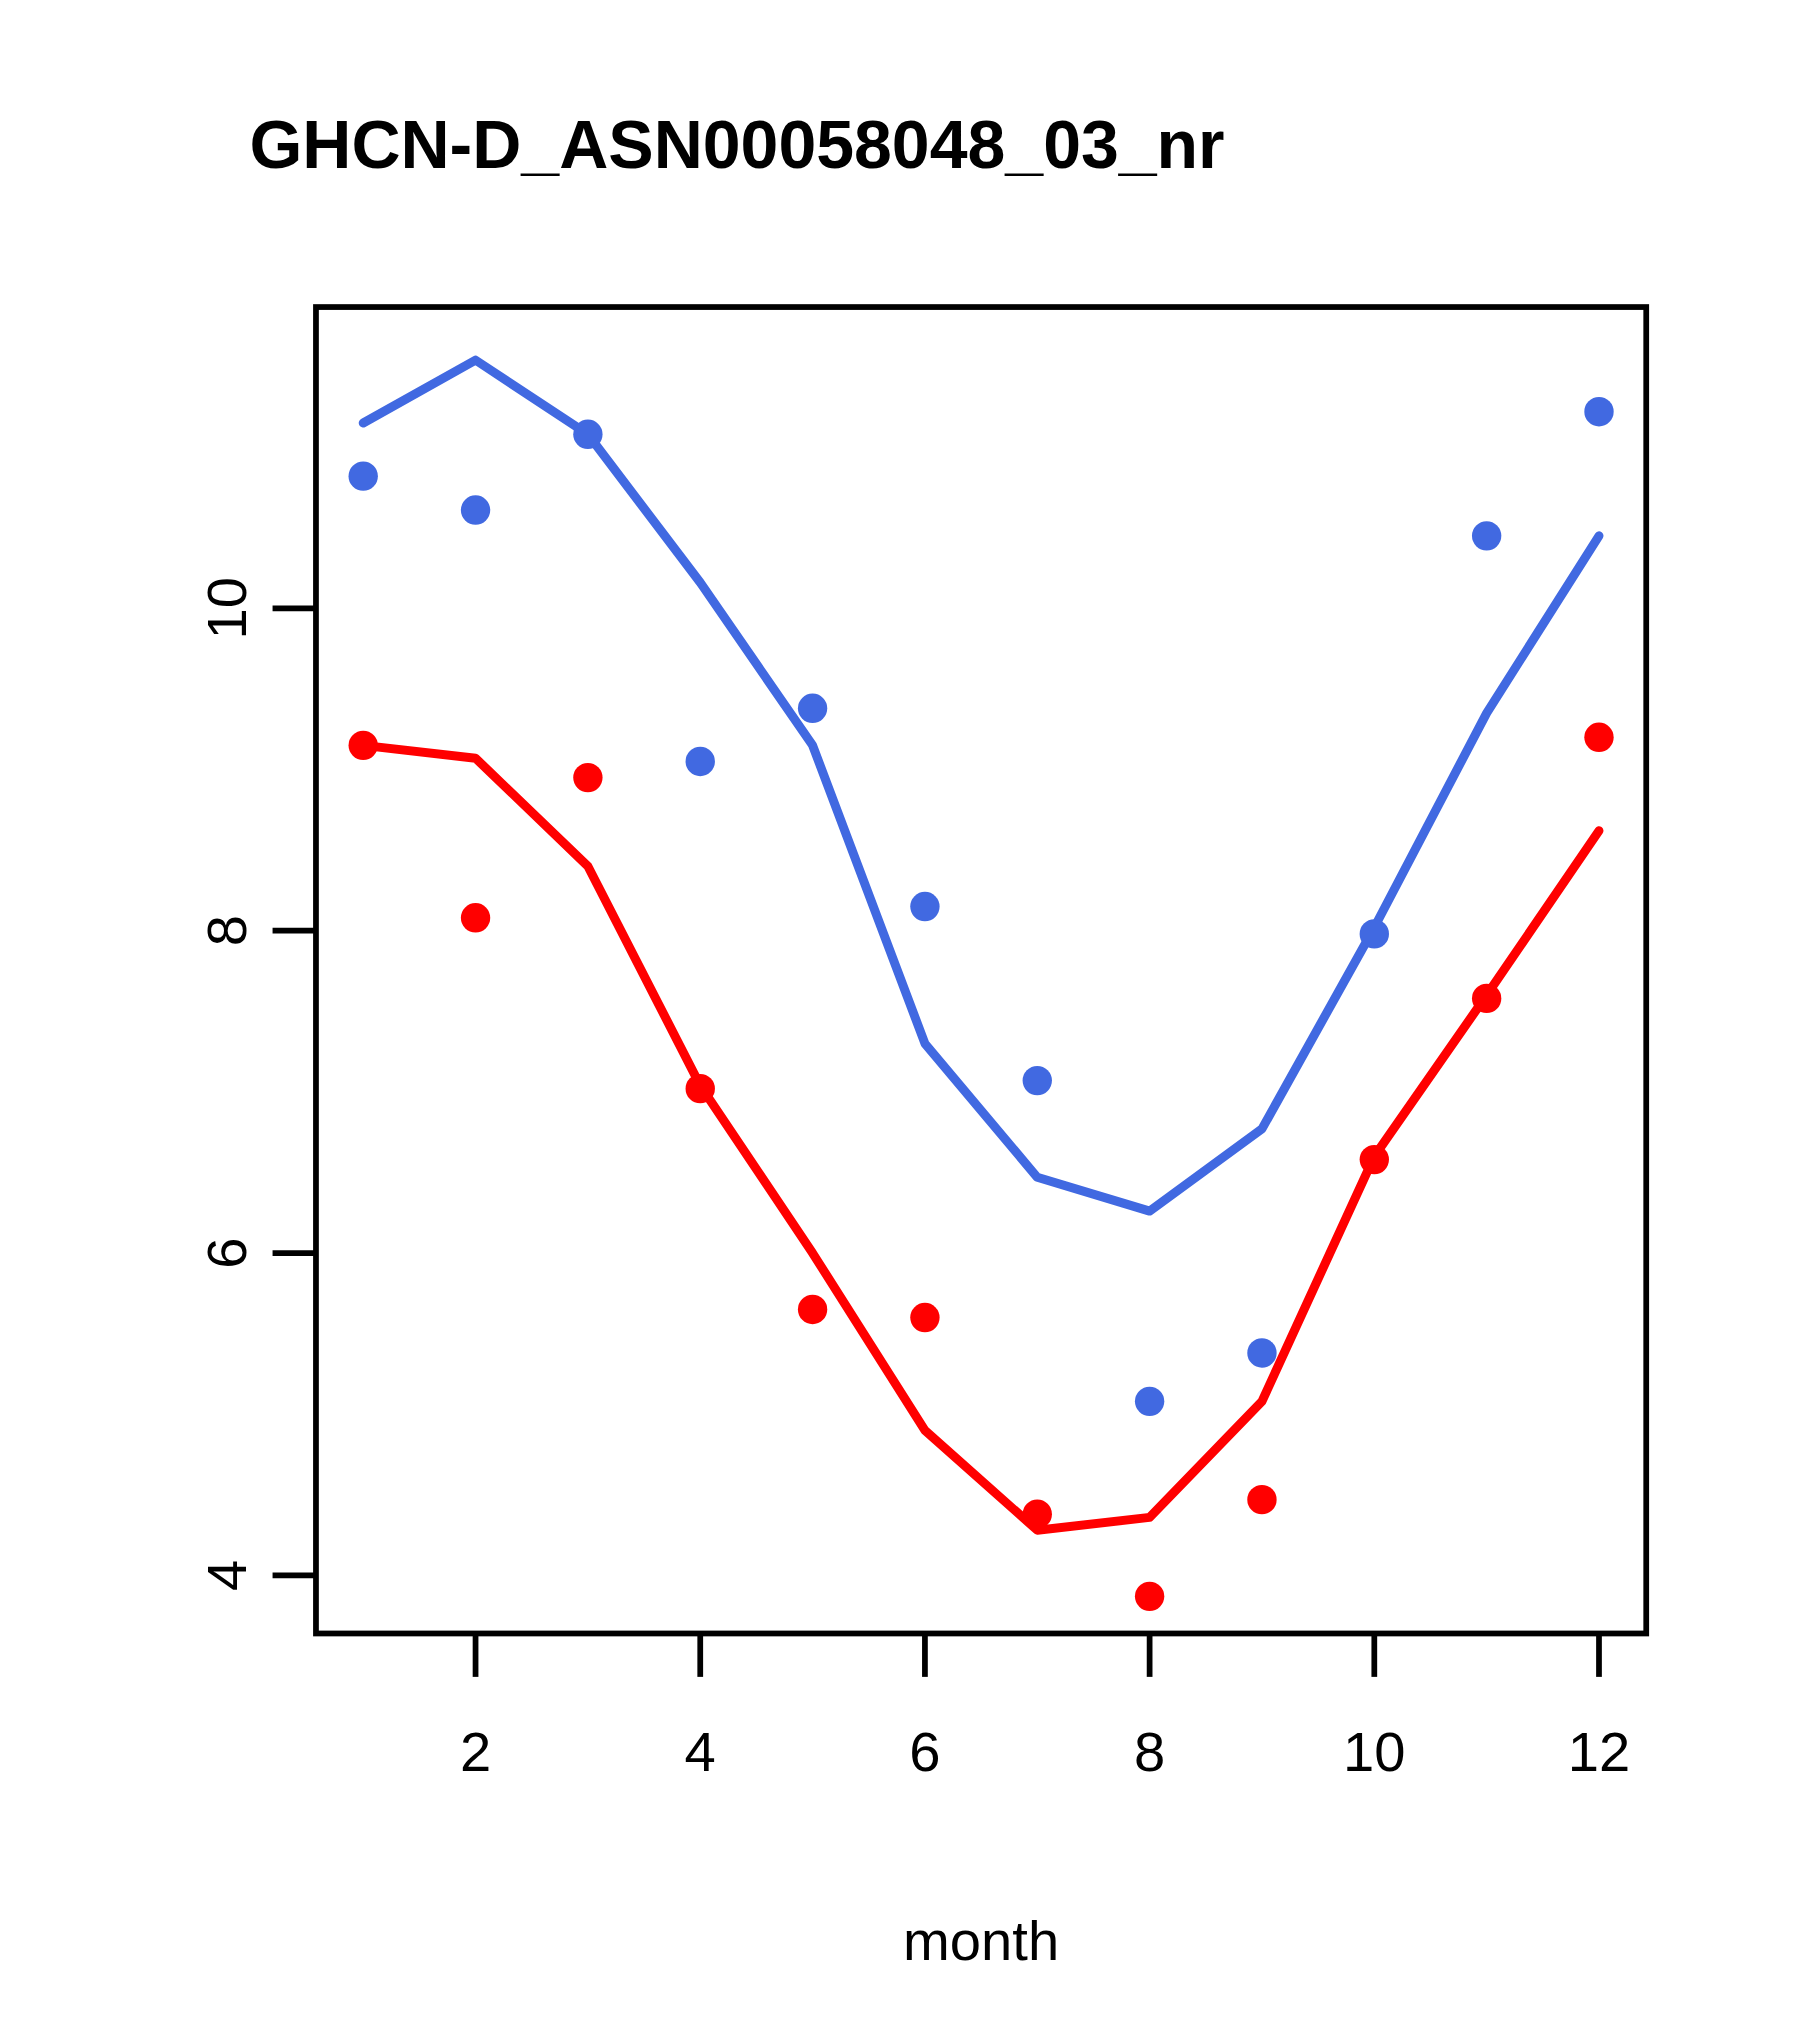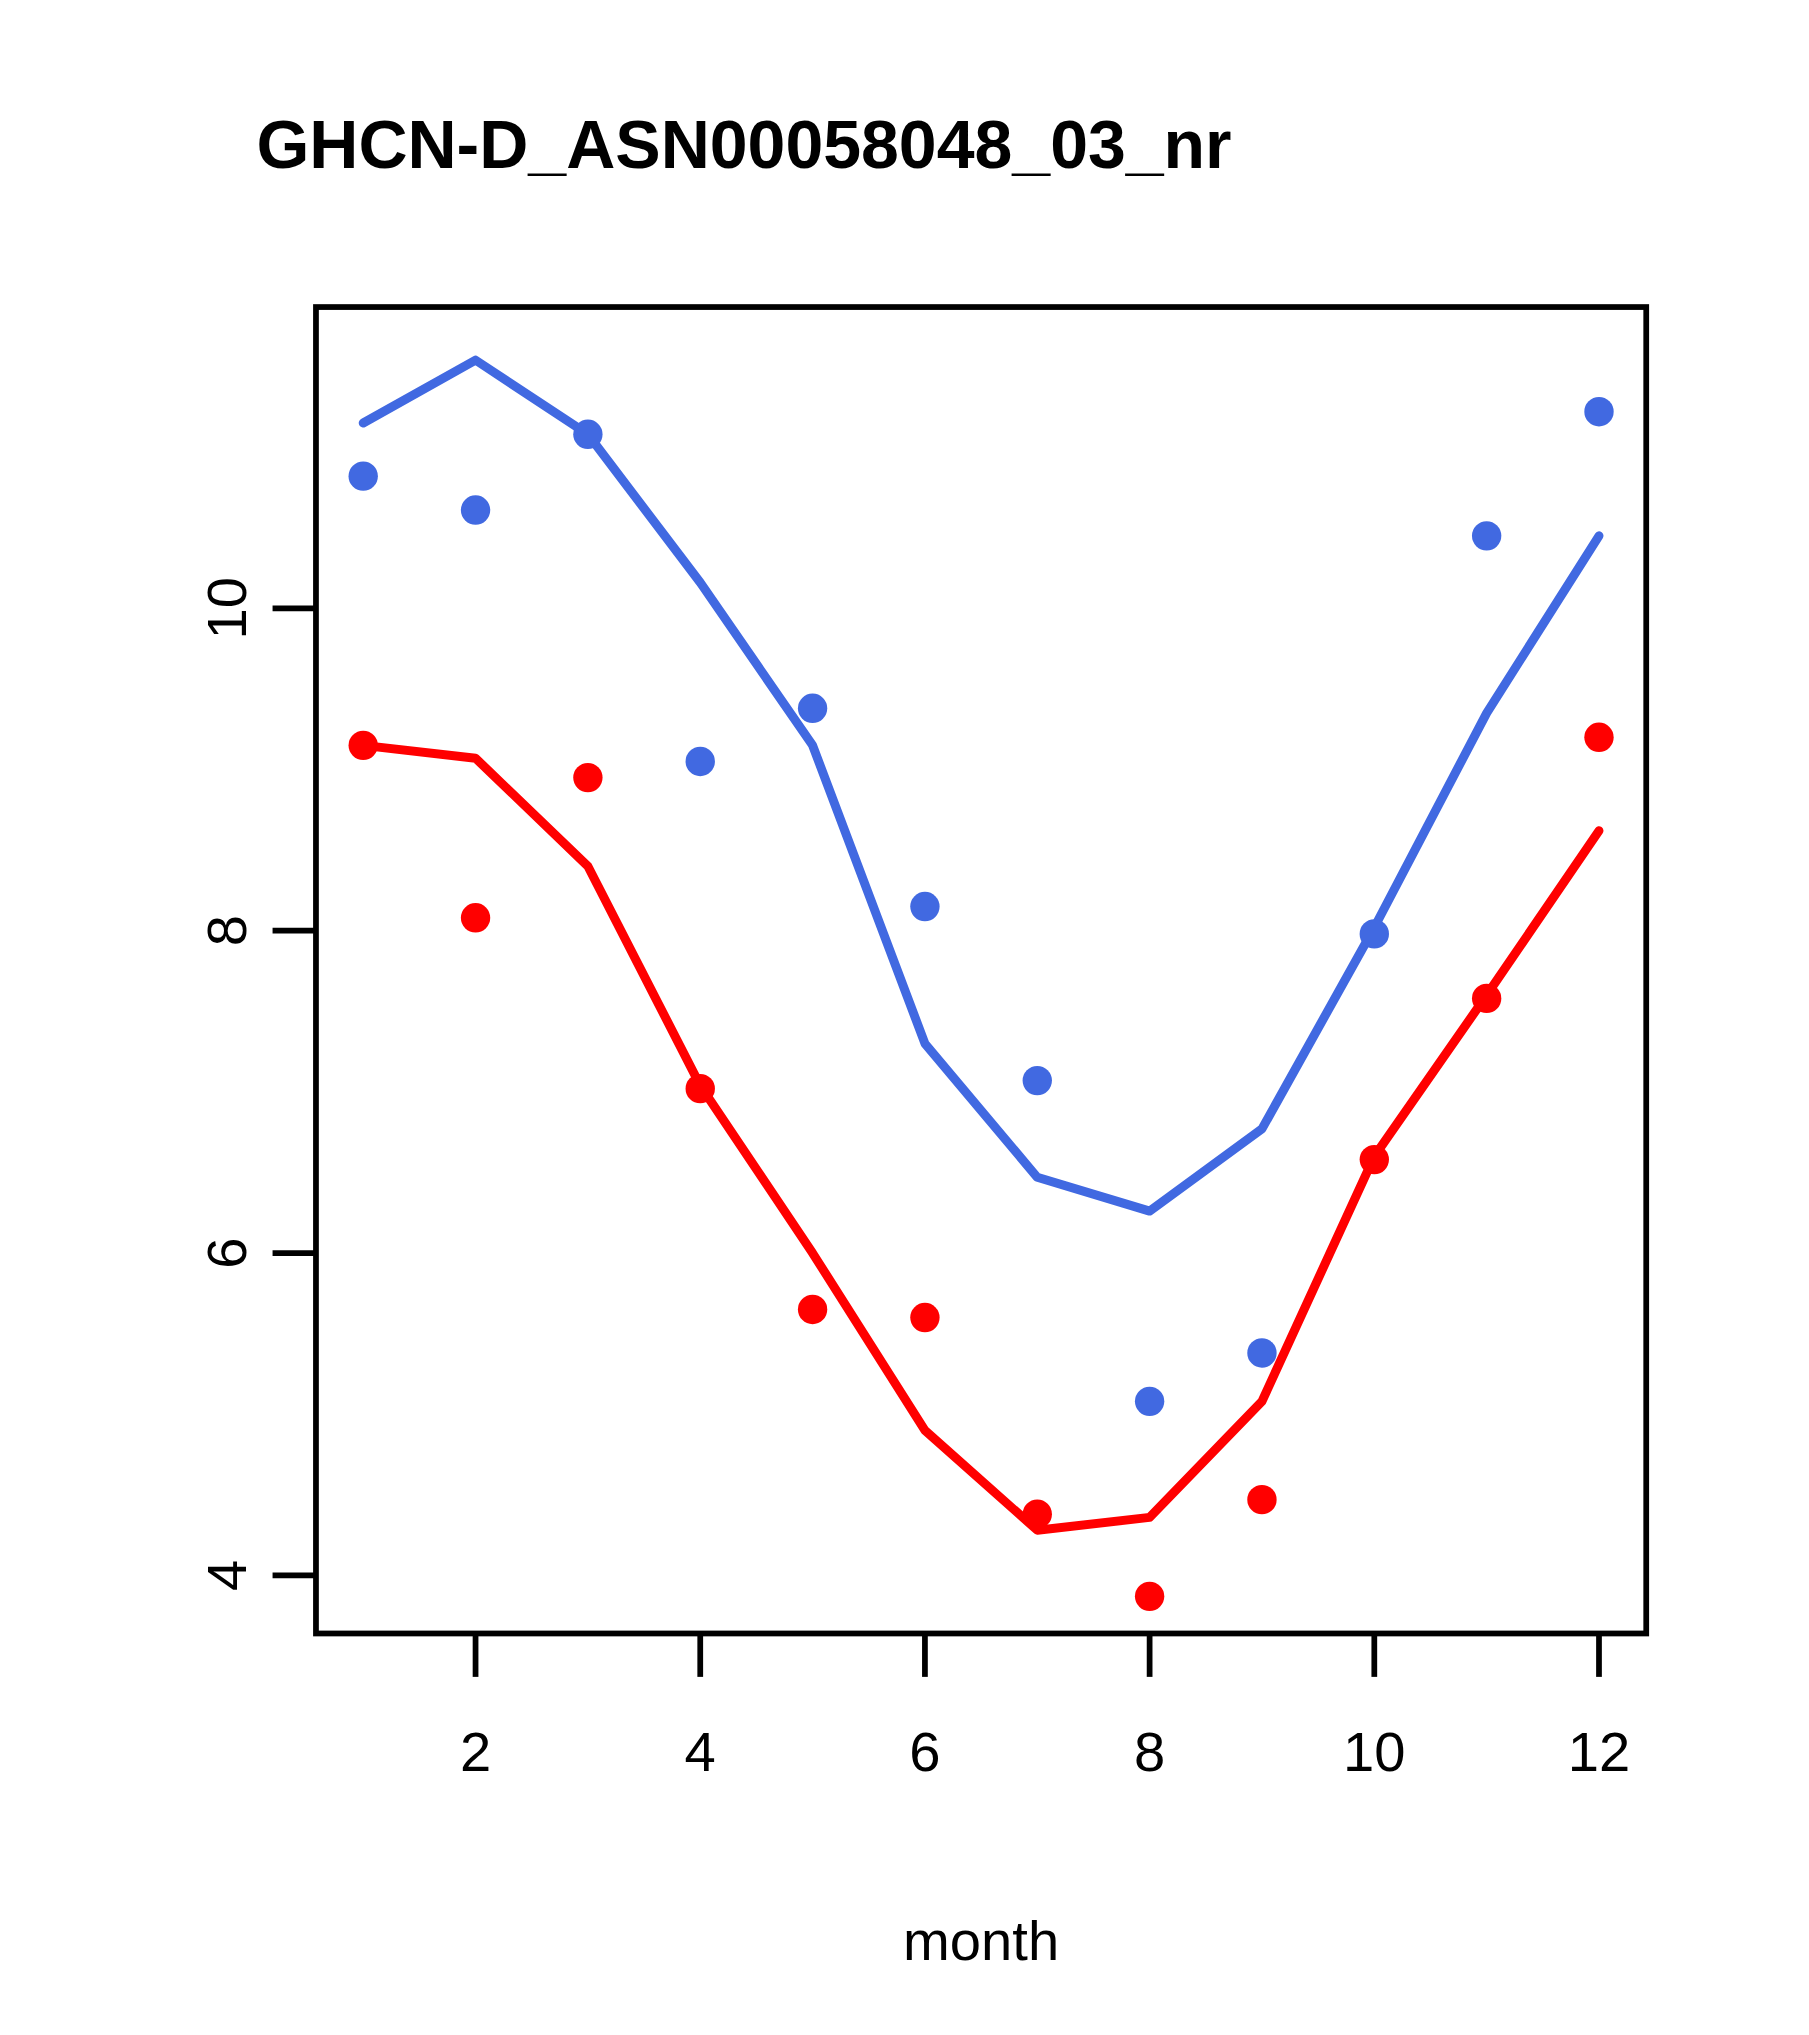--- a/index.html
+++ b/index.html
@@ -15,21 +15,21 @@
     position: relative;
   }
   #chart-root {
     position: absolute;
     inset: 0;
     background: #ffffff;
   }
   #plot-title {
     position: absolute;
     top: 105px;
-    left: 11px;
+    left: 4px;
     width: 1466px;
     text-align: center;
     font-size: 68px;
     font-weight: bold;
     color: #000000;
     letter-spacing: 0px;
     font-family: "Liberation Sans", sans-serif;
     white-space: pre;
   }
   #svg-canvas {

